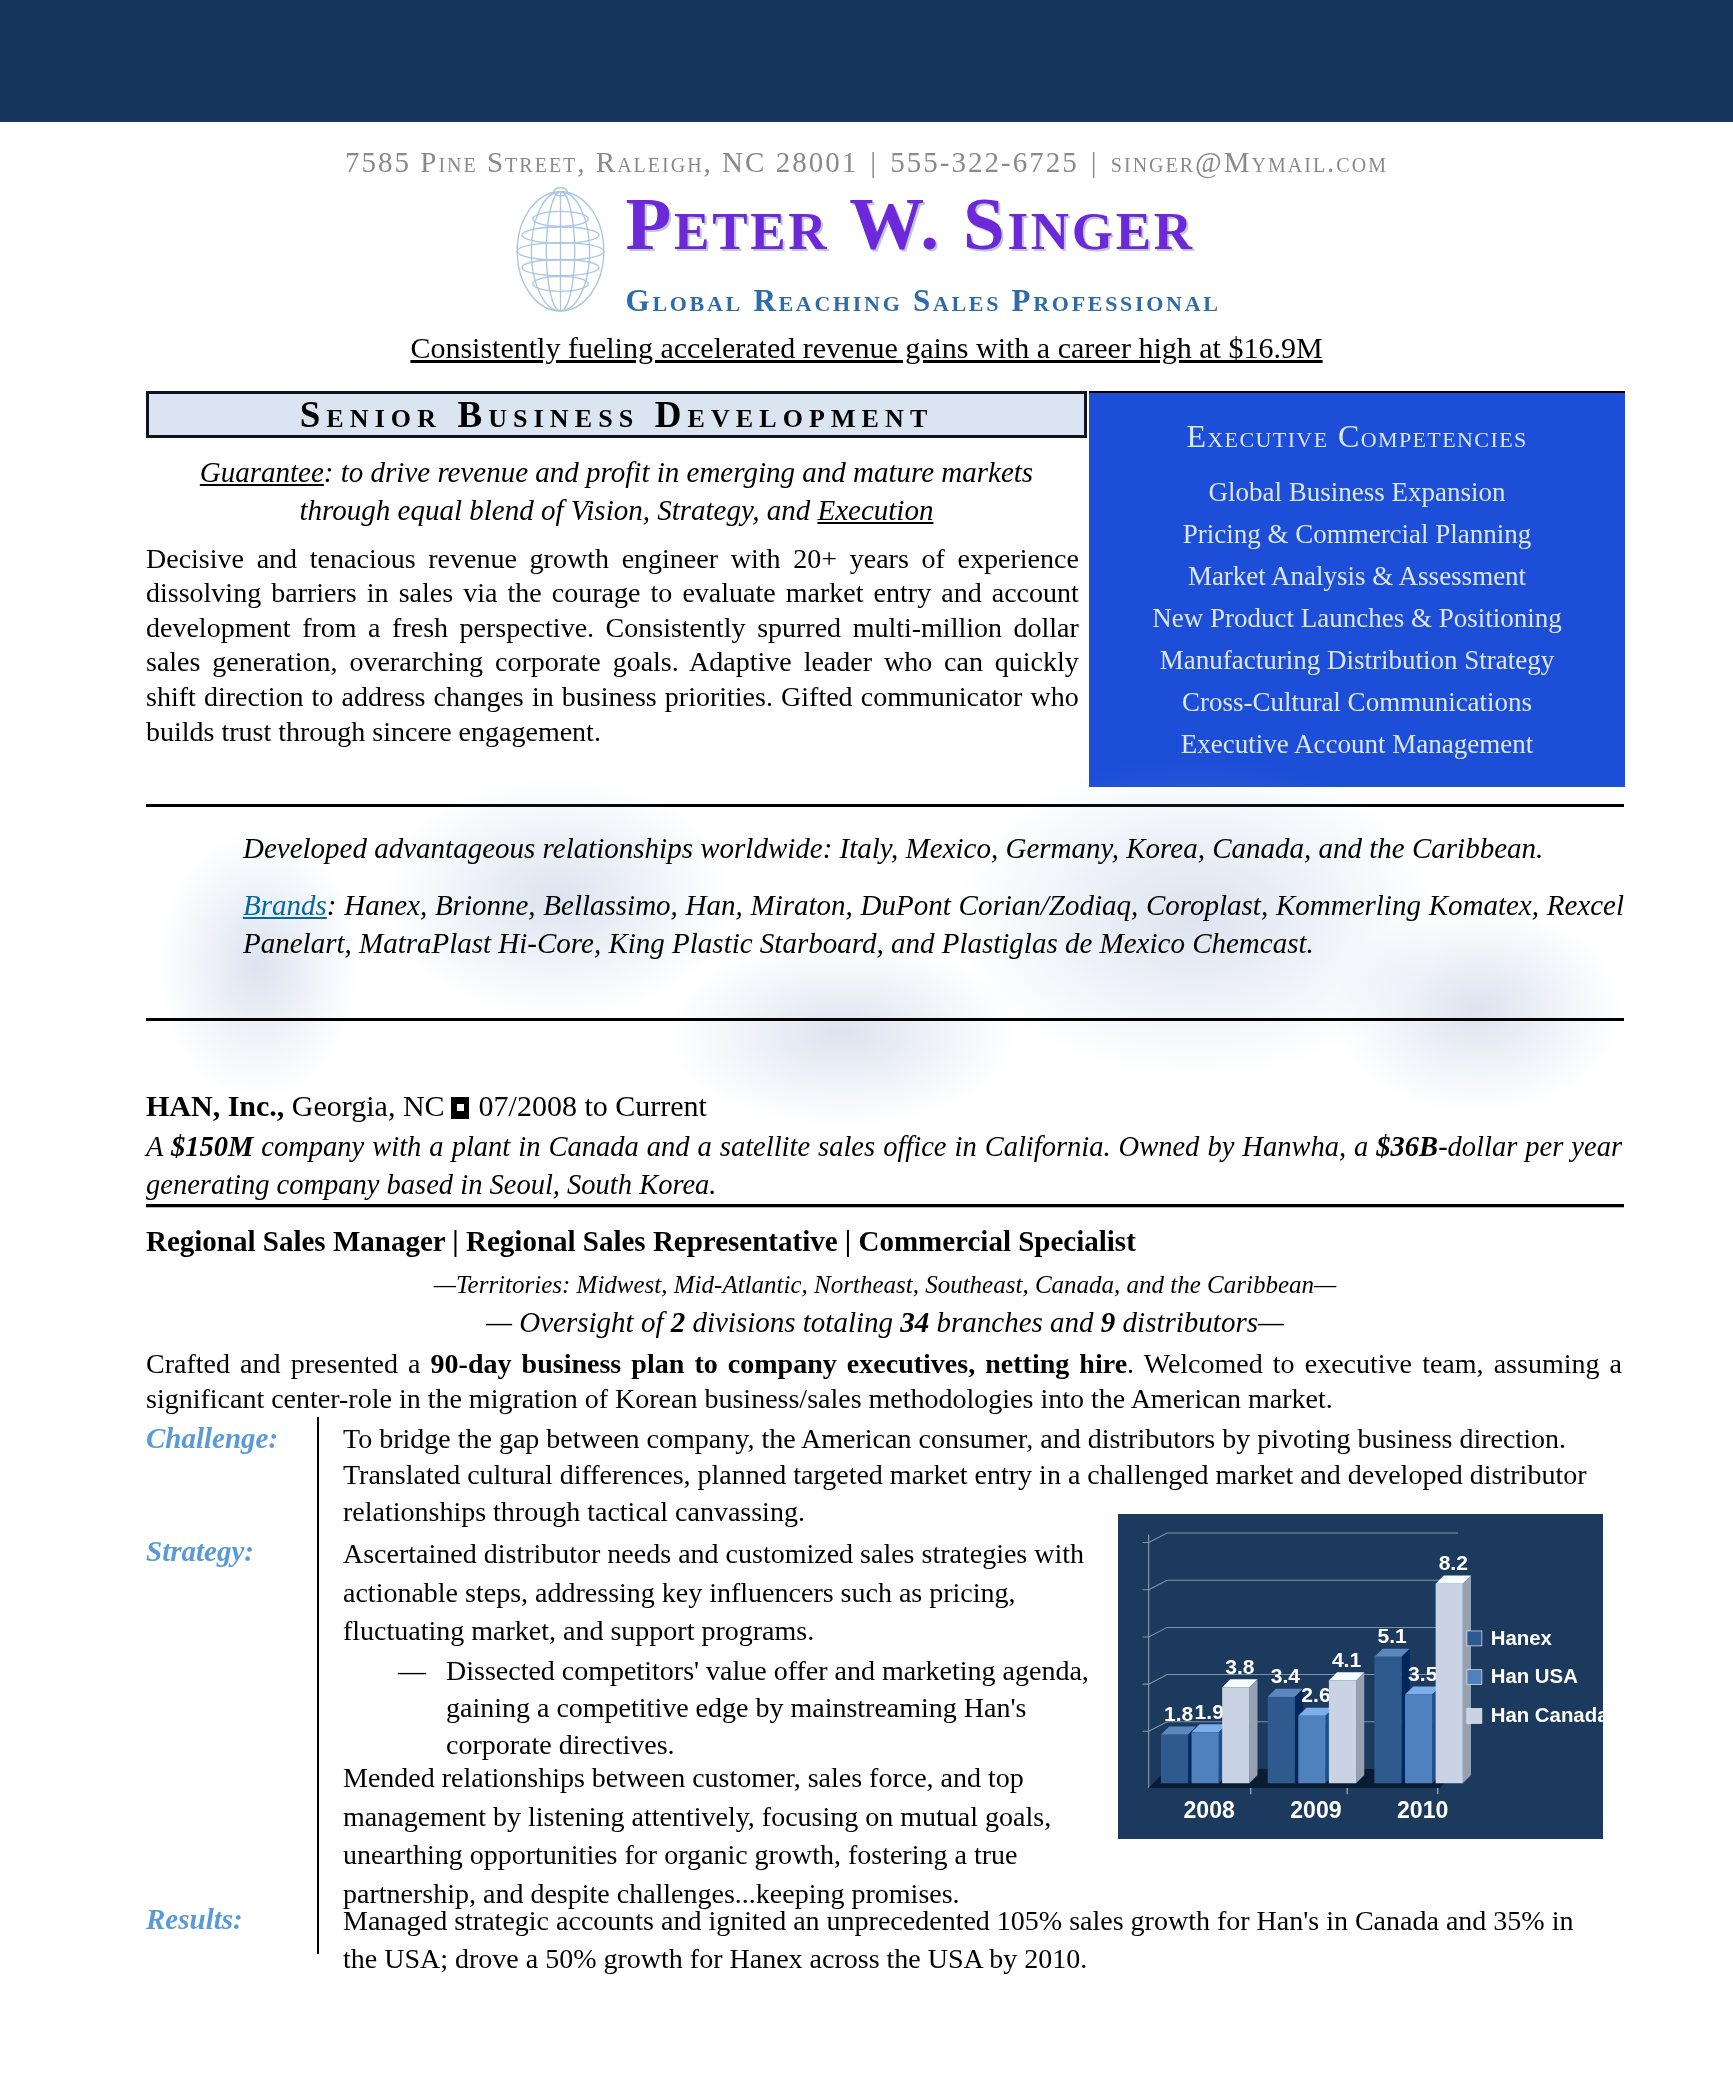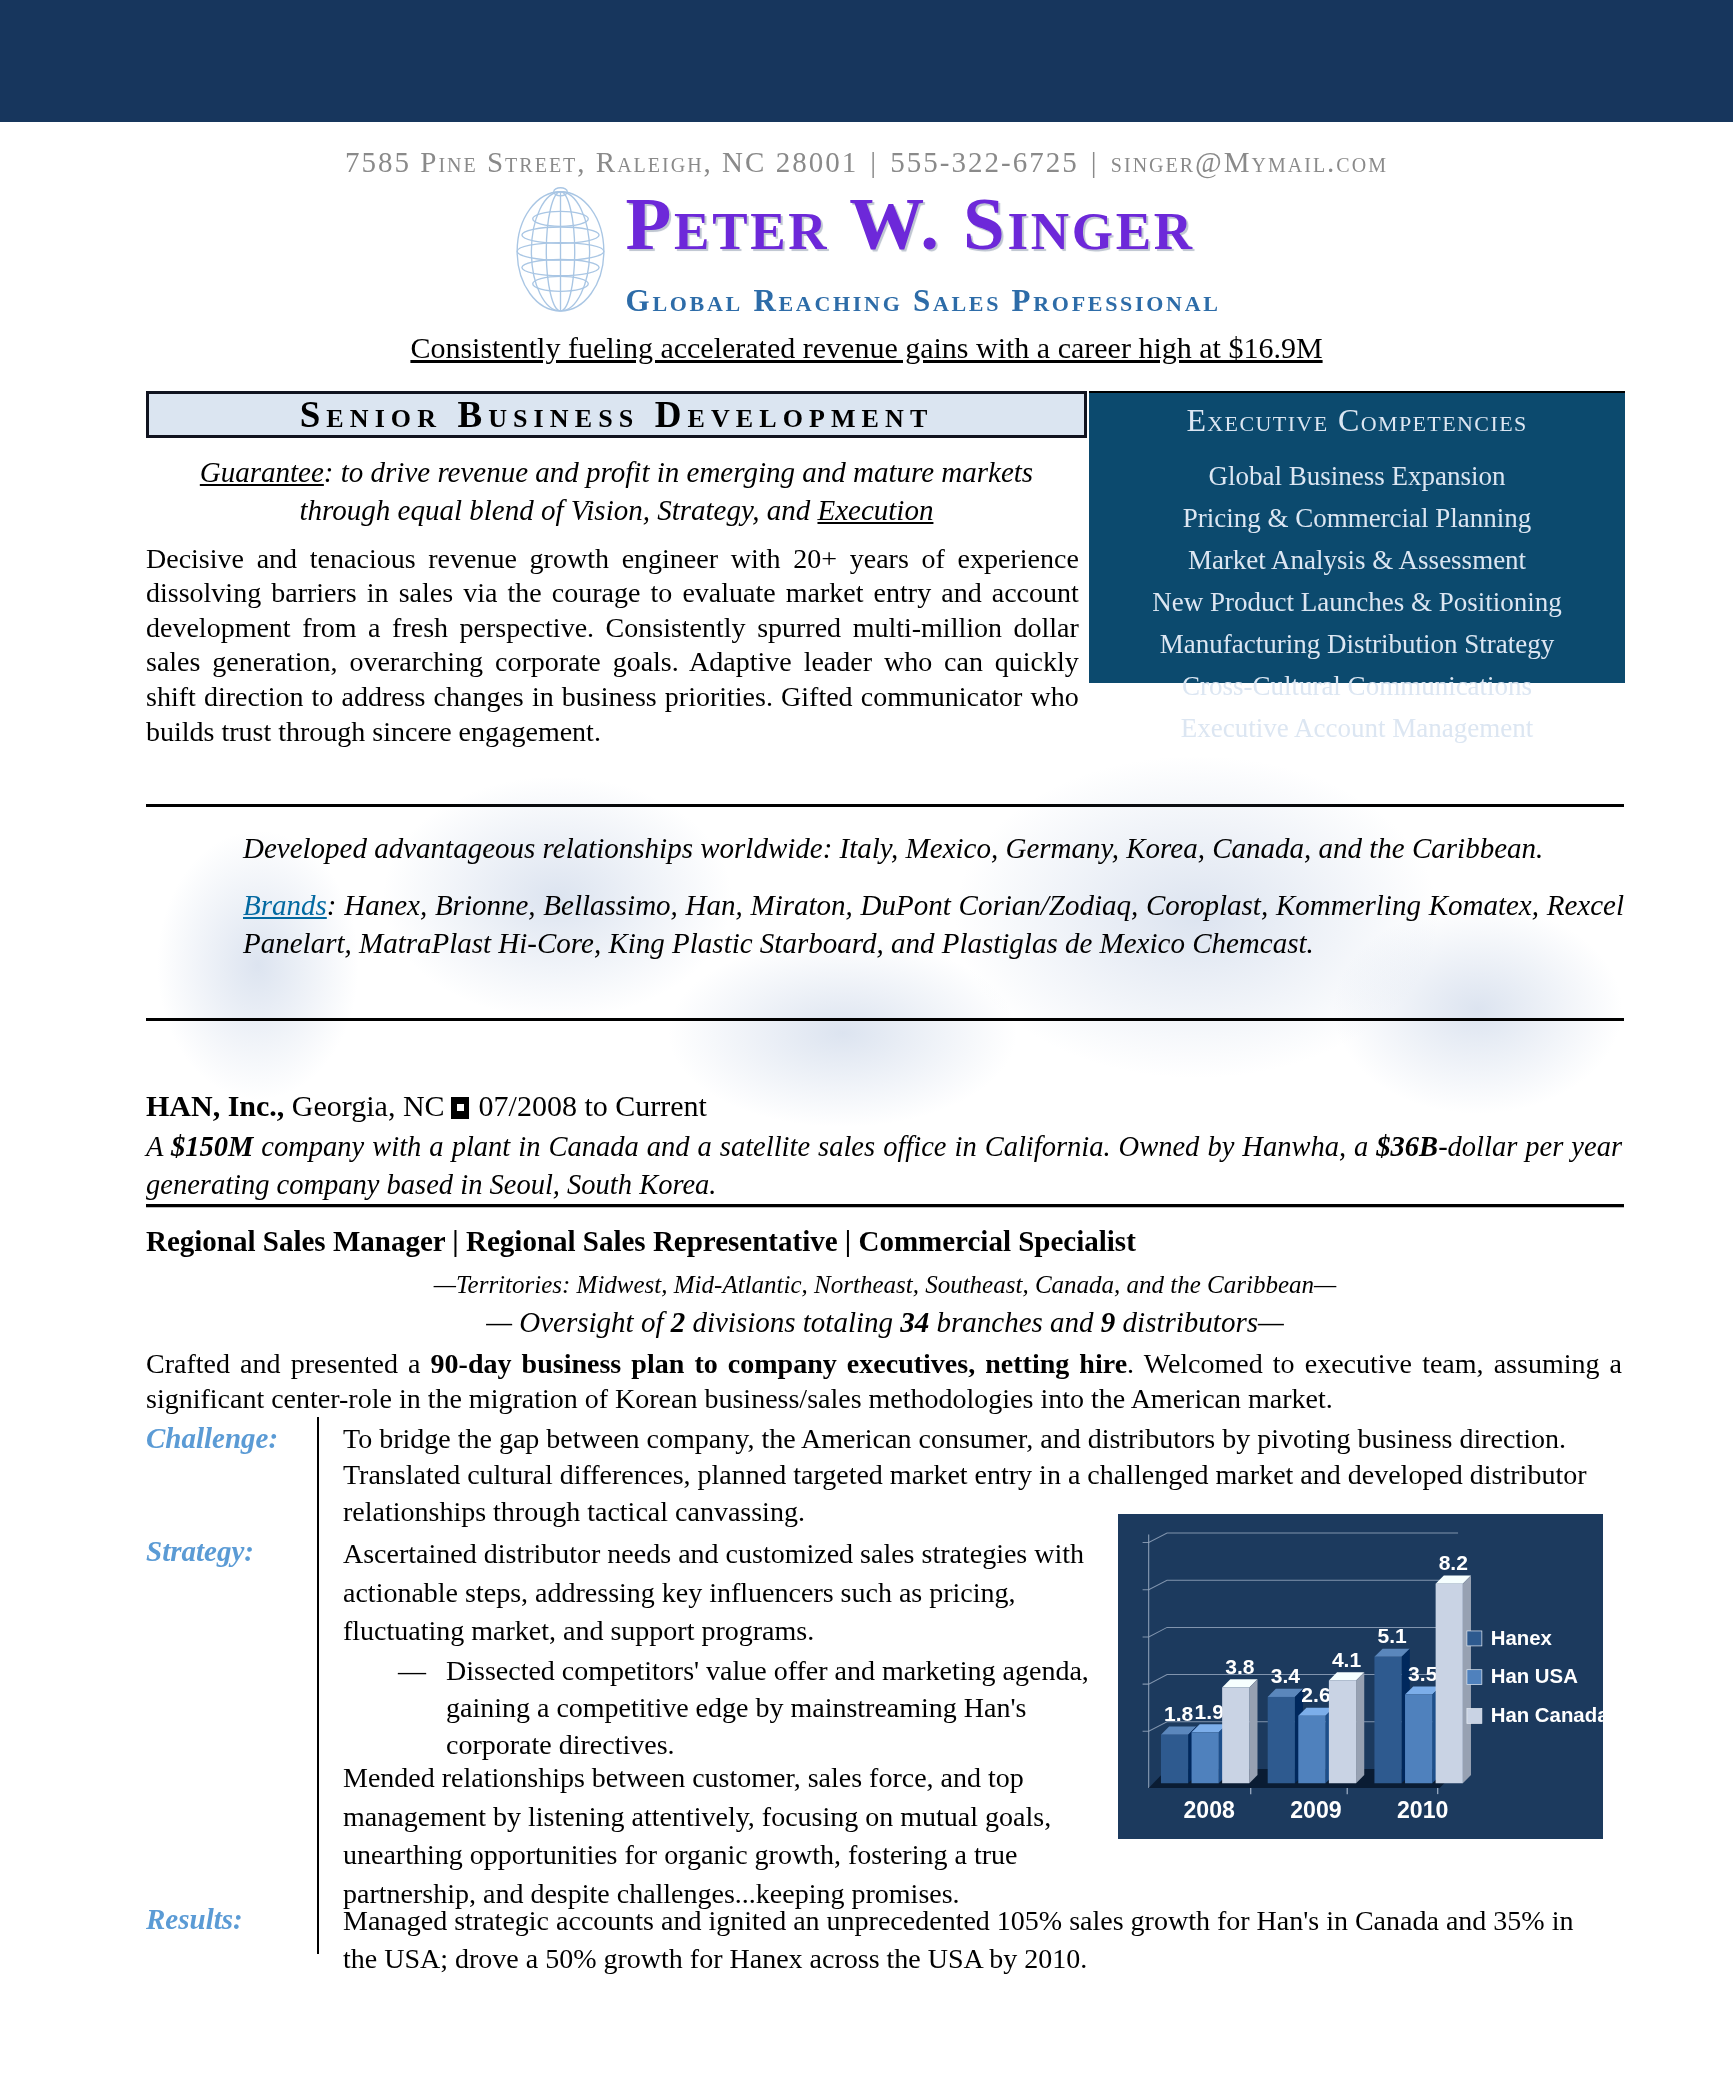--- a/index.html
+++ b/index.html
@@ -23,22 +23,22 @@
   .tagline{left:0;top:331px;width:1733px;text-align:center;font-size:30px;}
   .tagline span{text-decoration:underline;}
   
   .leftcol{left:146px;top:391px;width:941px;}
   .lefthead{box-sizing:border-box;width:941px;height:47px;background:#dbe5f1;border:3.4px solid #10131f;
             display:flex;align-items:center;justify-content:center;font-variant:small-caps;
             font-size:37px;font-weight:600;letter-spacing:6.1px;}
   .guarantee{margin-top:15px;text-align:center;font-style:italic;font-size:29px;line-height:1.32;padding:0 20.4px;}
   .guarantee .u{text-decoration:underline;}
   .summary{margin-top:12.2px;text-align:justify;font-size:28px;line-height:1.235;padding-right:8.2px;}
-  .rightbox{left:1089px;top:391px;width:536px;height:292px;box-sizing:border-box;background:#0c4a6e;
-            border-top:2.7px solid #000;color:#dce6f2;text-align:center;padding-top:9px;}
+  .rightbox{left:1089px;top:391px;width:536px;height:396px;box-sizing:border-box;background:#1d4ed8;
+            border-top:2.7px solid #000;color:#dce6f2;text-align:center;padding-top:25px;}
   .comptitle{font-variant:small-caps;font-size:32px;letter-spacing:1.4px;margin-bottom:16.3px;}
   .compitem{font-size:27px;line-height:42px;}
   .hr1{left:146px;top:804px;width:1478px;height:2.7px;background:#000;}
   
   .wm{border-radius:50%;background:radial-gradient(ellipse at center,rgba(140,165,205,.30),rgba(140,165,205,0) 70%);}
   
   .worldwide{left:243px;top:832px;width:1380px;font-style:italic;font-size:29px;}
   .brands{left:243px;top:886px;width:1381px;font-style:italic;font-size:29px;line-height:1.32;text-align:justify;}
   .brandlink{color:#0369a1;text-decoration:underline;}
   

